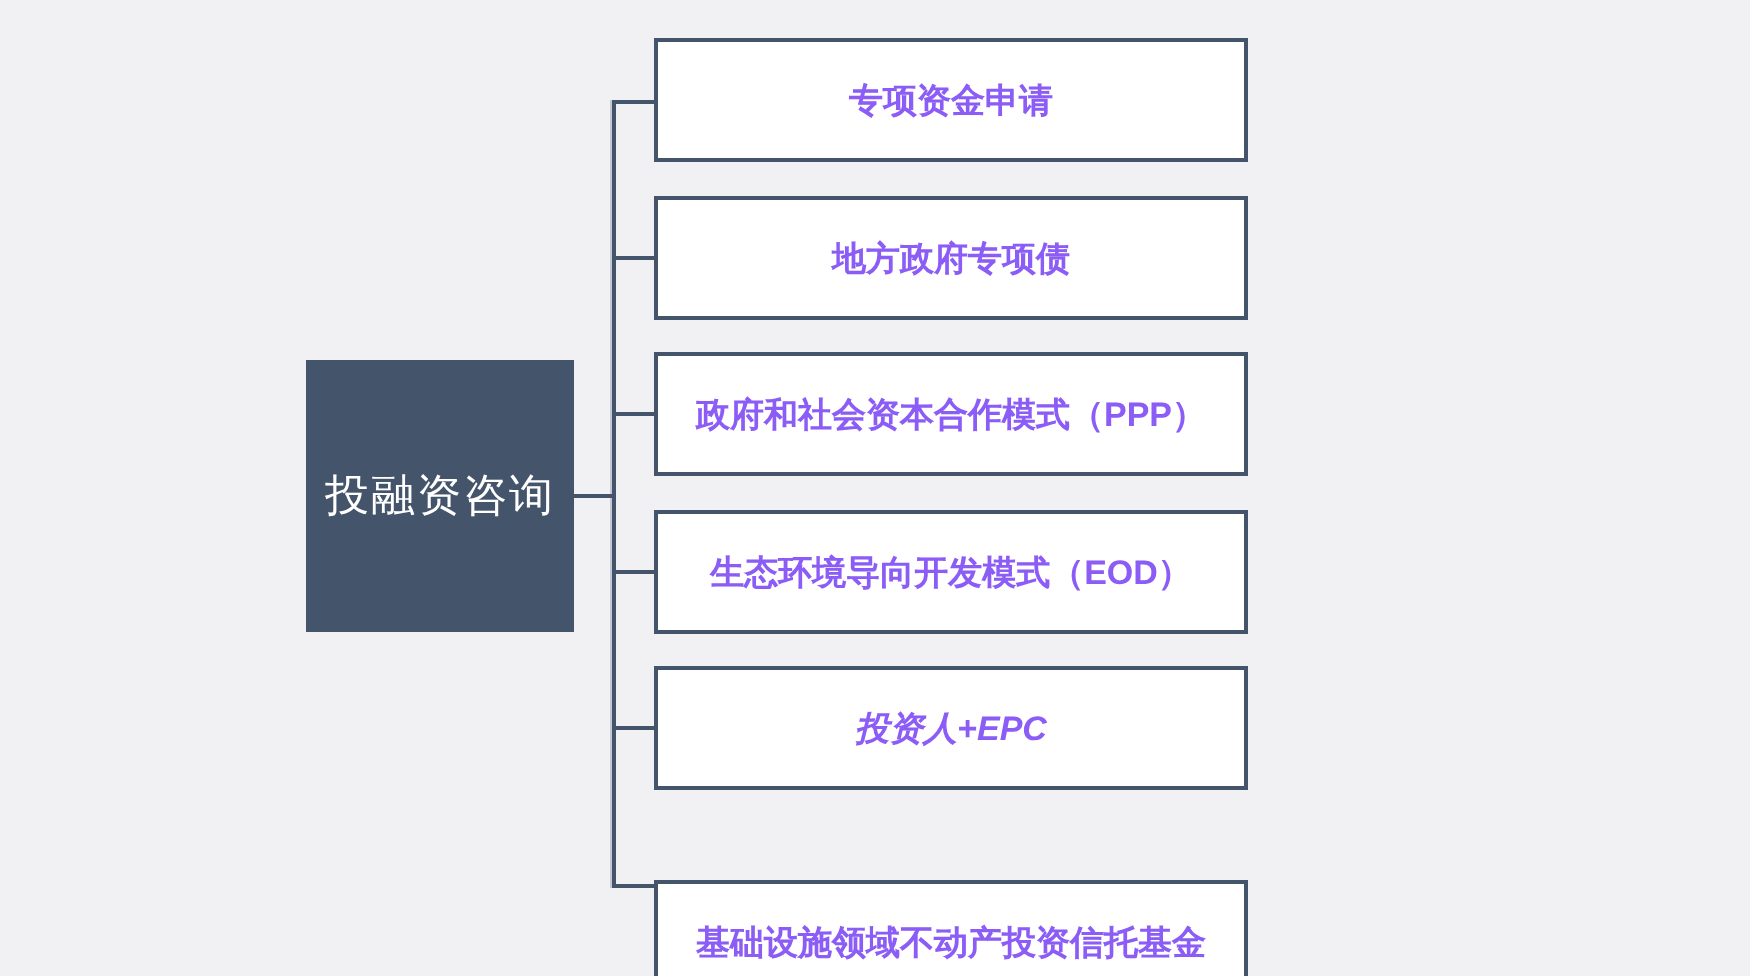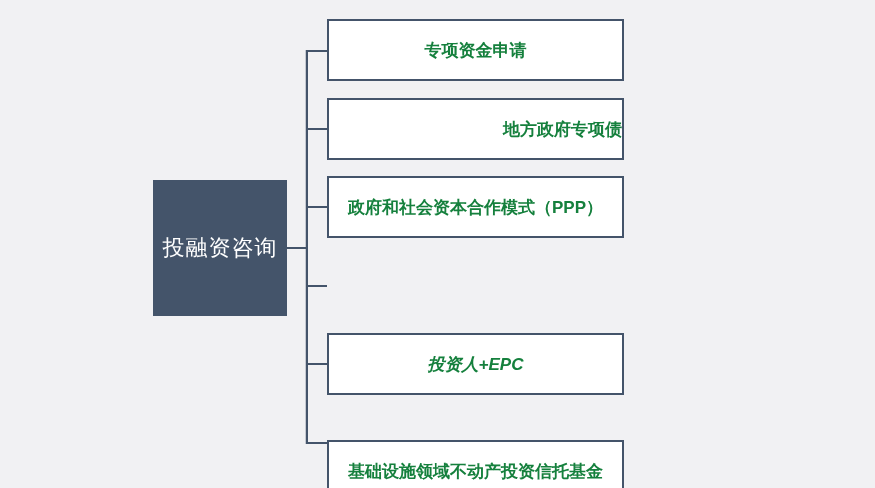--- a/index.html
+++ b/index.html
@@ -45,27 +45,27 @@
   .box {
     position: absolute;
     left: 327px;
     width: 297px; height: 62px;
     box-sizing: border-box;
     background: #ffffff;
     border: 2px solid #44546a;
     display: flex;
     align-items: center;
     justify-content: center;
-    color: #15803d;
+    color: #8b5cf6;
     font-size: 17px;
     font-weight: 700;
     text-align: center;
   }
   .box.r0 { top: 19px; }
-  .box.r1 { top: 98px; justify-content: flex-end; }
+  .box.r1 { top: 98px; }
   .box.r2 { top: 176px; }
   .box.r3 { top: 255px; }
   .box.r4 { top: 333px; font-style: italic; }
   .box.r5 { top: 412px; margin-top: 28px; }
 </style>
 </head>
 <body>
 
 <div class="canvas">
 
@@ -85,20 +85,23 @@
 
   <div class="box r0">
     <span>专项资金申请</span>
   </div>
   <div class="box r1">
     <span>地方政府专项债</span>
   </div>
   <div class="box r2">
     <span>政府和社会资本合作模式（PPP）</span>
   </div>
+  <div class="box r3">
+    <span>生态环境导向开发模式（EOD）</span>
+  </div>
   <div class="box r4">
     <span>投资人+EPC</span>
   </div>
   <div class="box r5">
     <span>基础设施领域不动产投资信托基金</span>
   </div>
 
 </div>
 
 </body></html>

